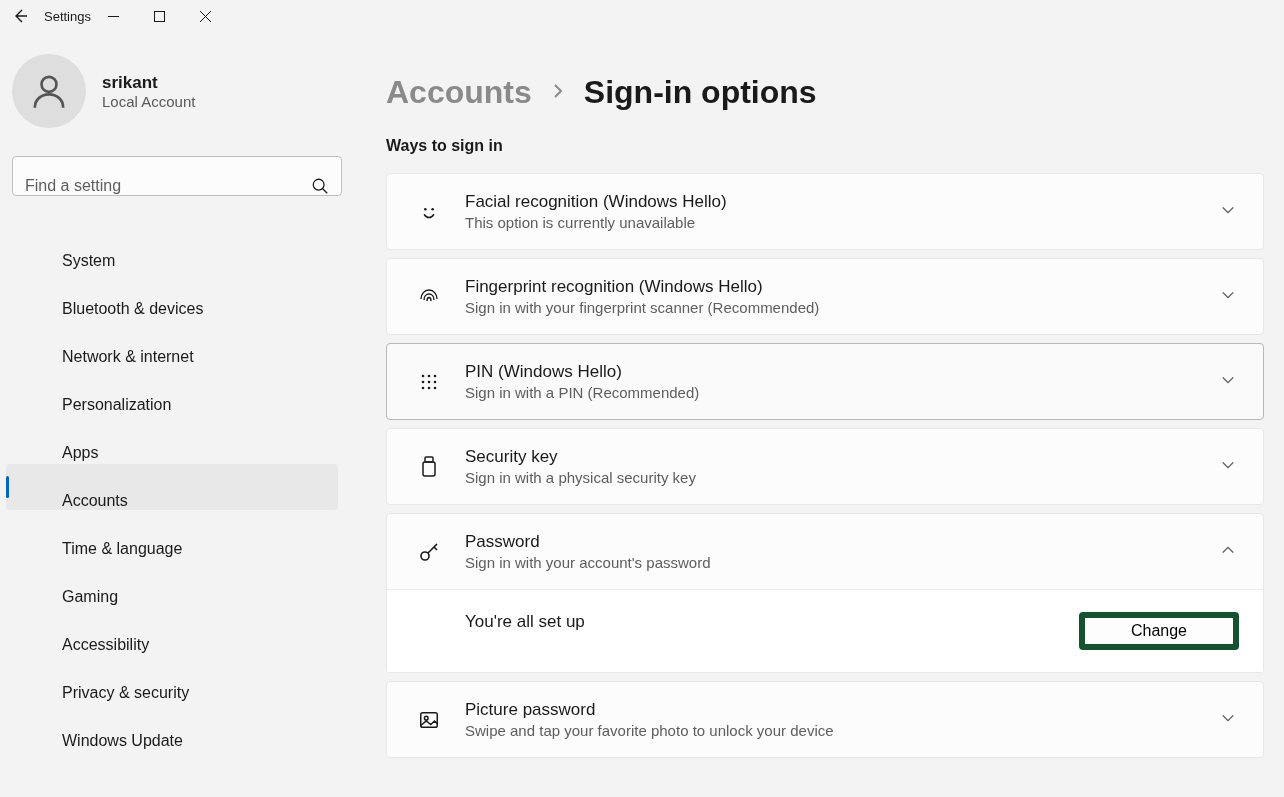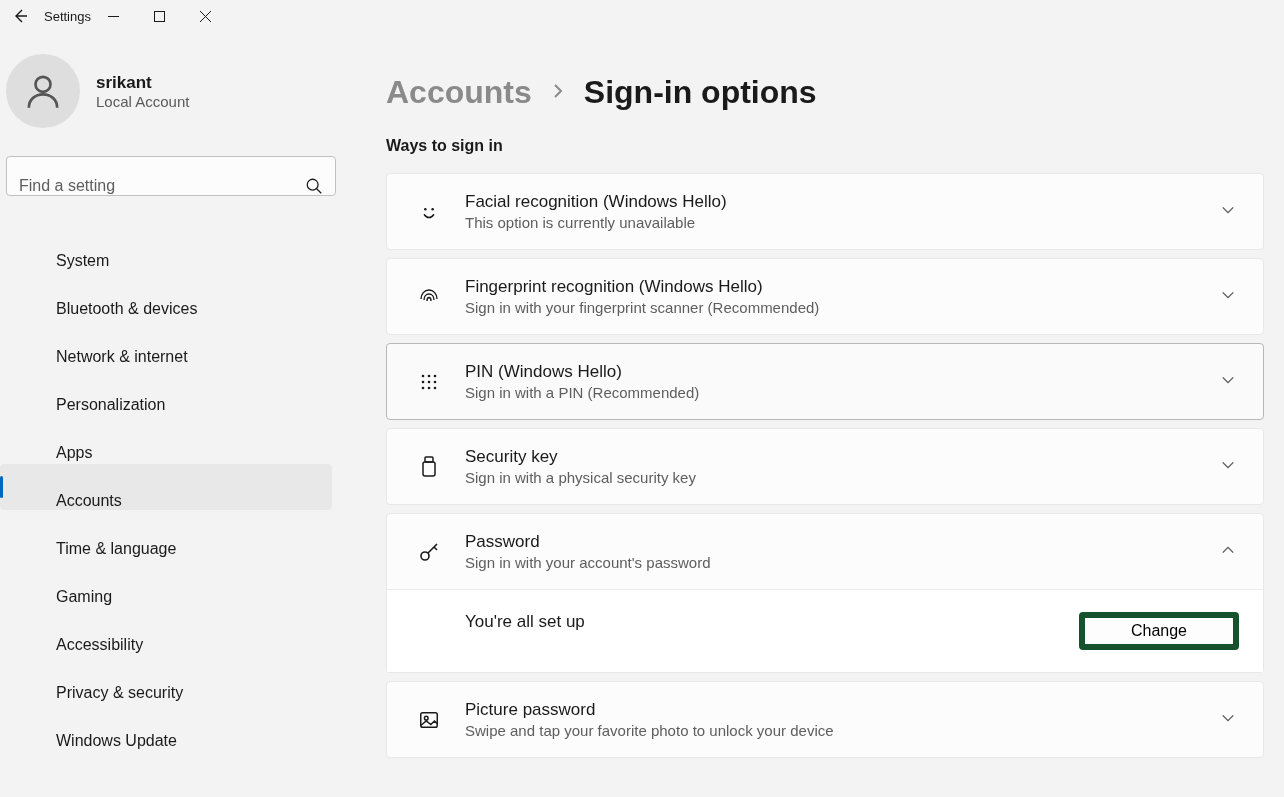--- a/index.html
+++ b/index.html
@@ -22,21 +22,21 @@
   .titlebar-left { display: flex; align-items: center; gap: 10px; }
   .back-btn {
     width: 28px; height: 28px; display:flex; align-items:center; justify-content:center;
     border-radius:4px; cursor:pointer;
   }
   .app-title { font-size: 13px; font-weight:500; color:#1a1a1a; }
   .win-controls { display:flex; height:100%; }
   .win-btn { width:46px; display:flex; align-items:center; justify-content:center; cursor:pointer; }
 
   .layout { display:flex; height: calc(100% - 32px); }
-  .sidebar { width: 340px; padding: 22px 6px 0 6px; display:flex; flex-direction:column; }
+  .sidebar { width: 340px; padding: 22px 6px 0 12px; display:flex; flex-direction:column; }
   .profile { display:flex; align-items:center; gap:16px; padding-left:0; margin-bottom: 28px; }
   .avatar {
     width: 74px; height:74px; border-radius:50%; background:#dedede;
     display:flex; align-items:center; justify-content:center;
   }
   .profile-name { font-weight:600; font-size:17px; }
   .profile-sub { font-size:15px; color:#5a5a5a; }
 
   .search {
     margin: 0 0 28px 0;

